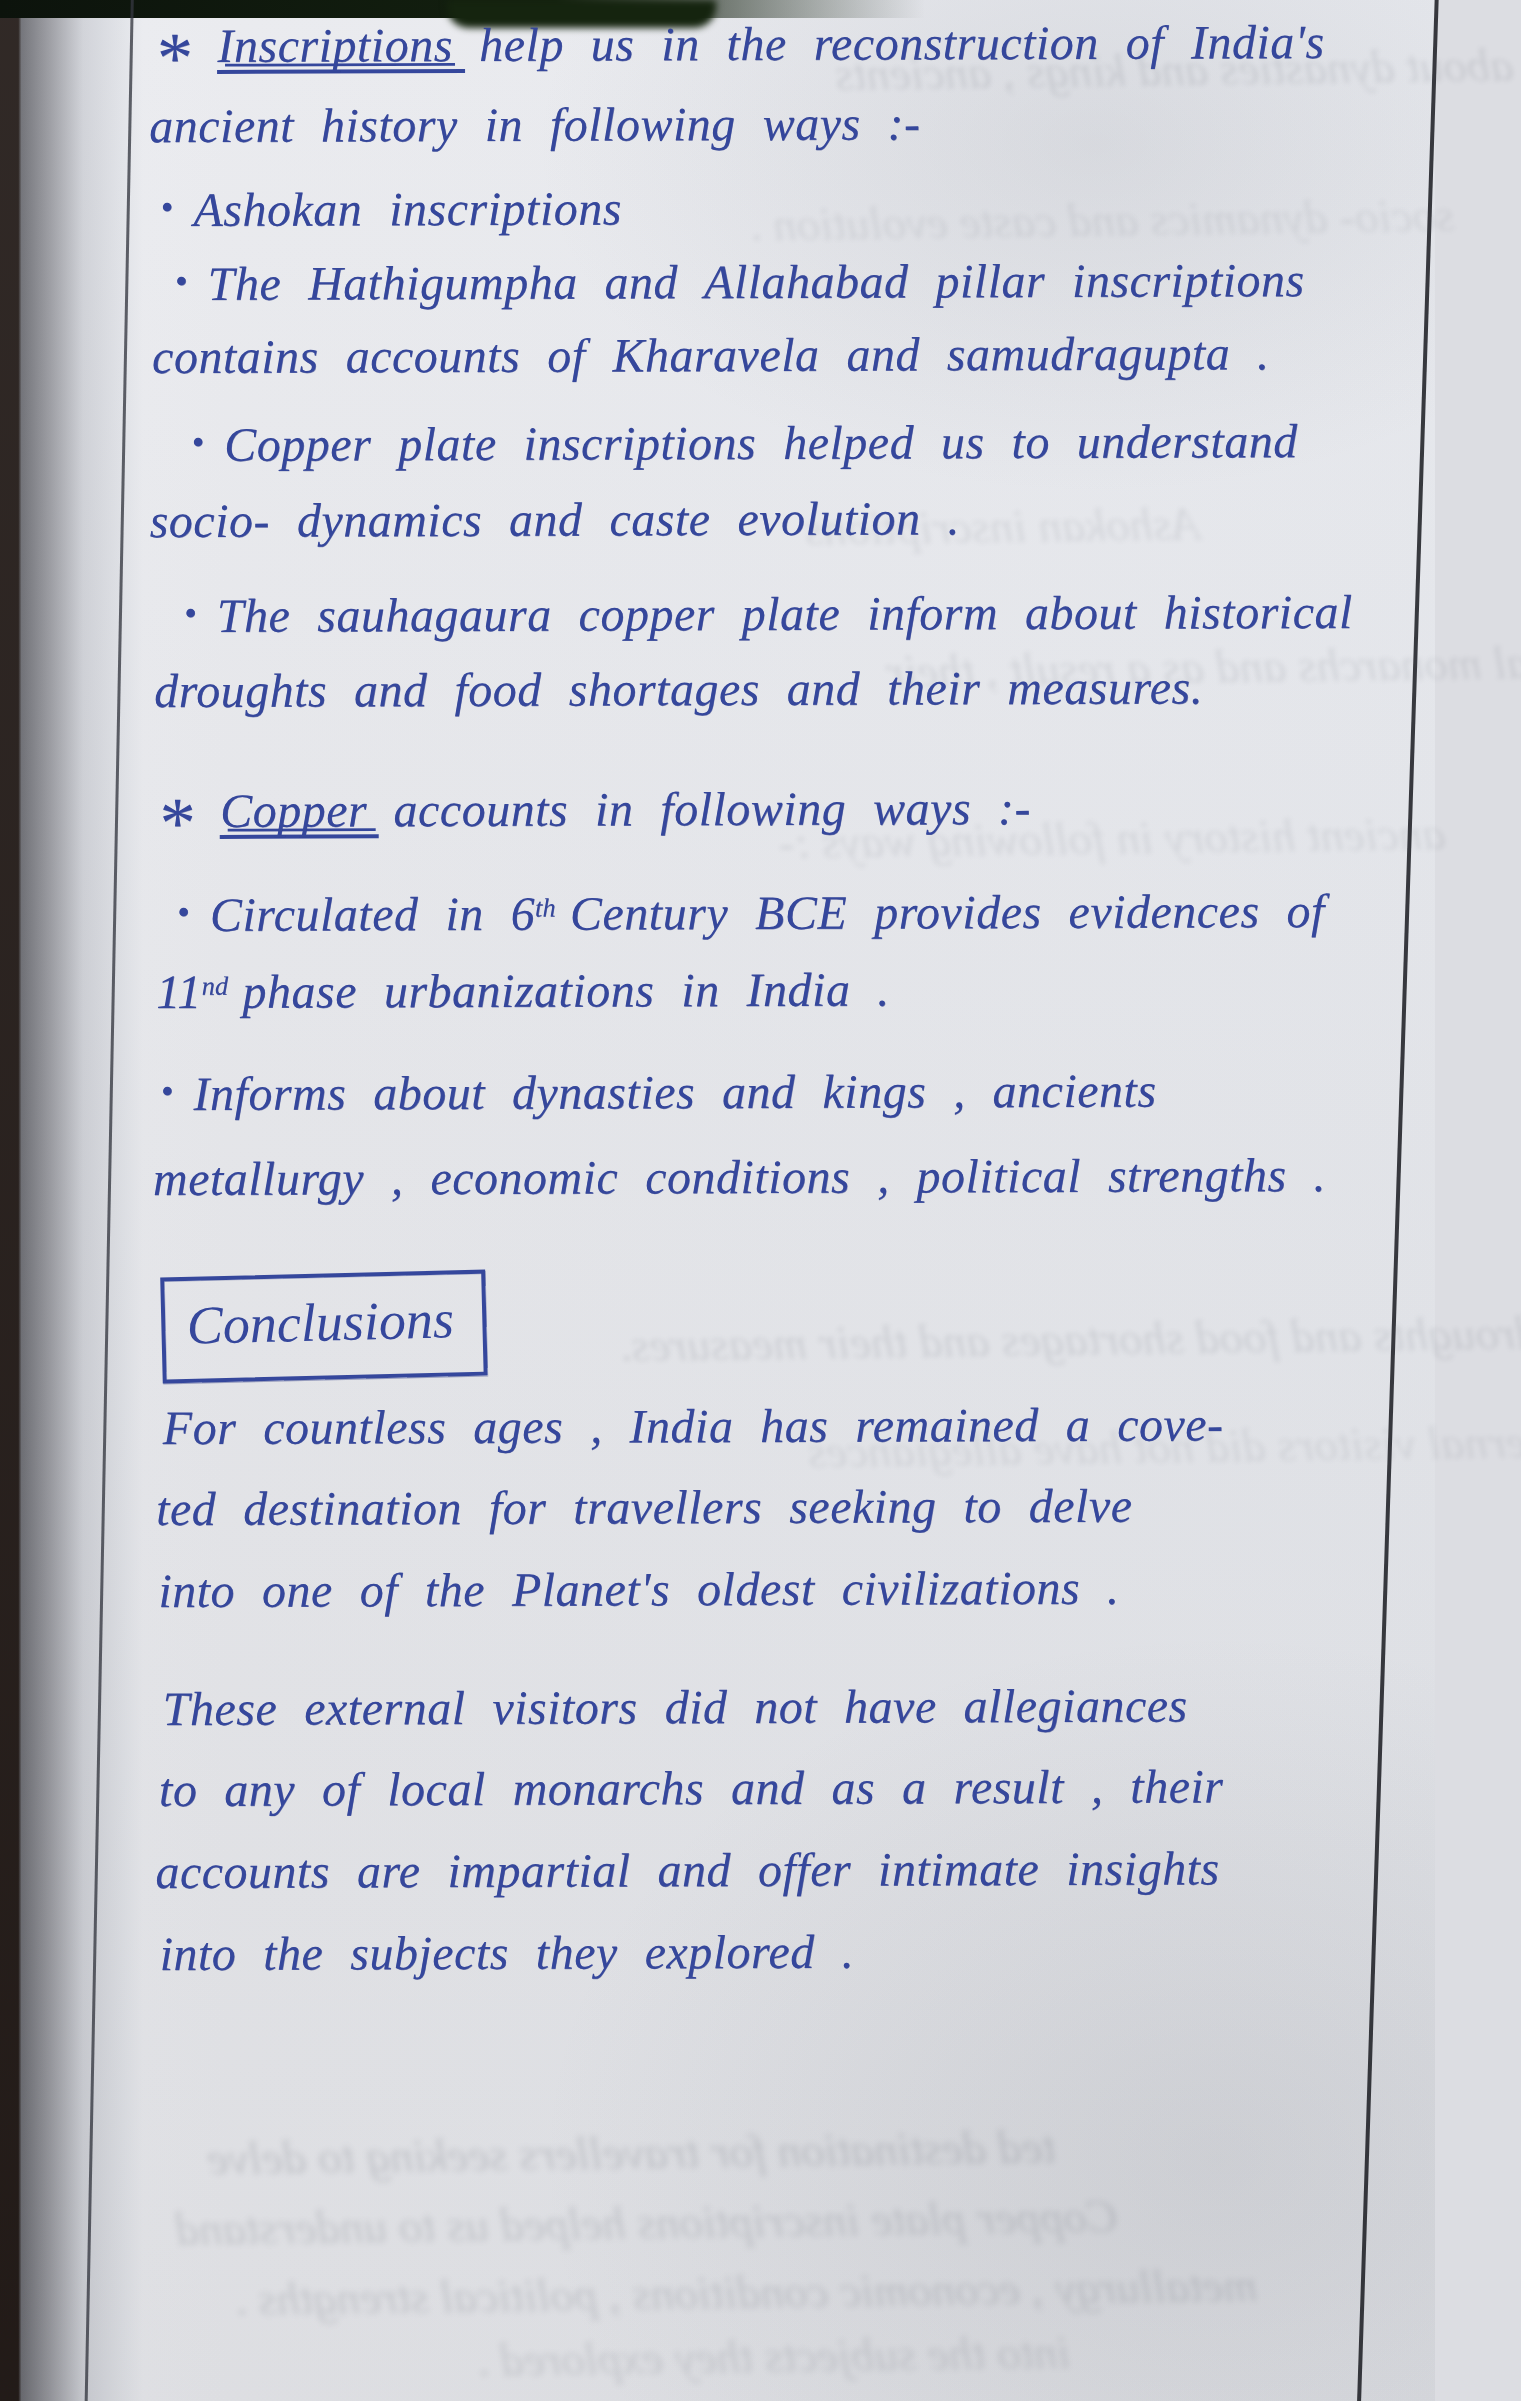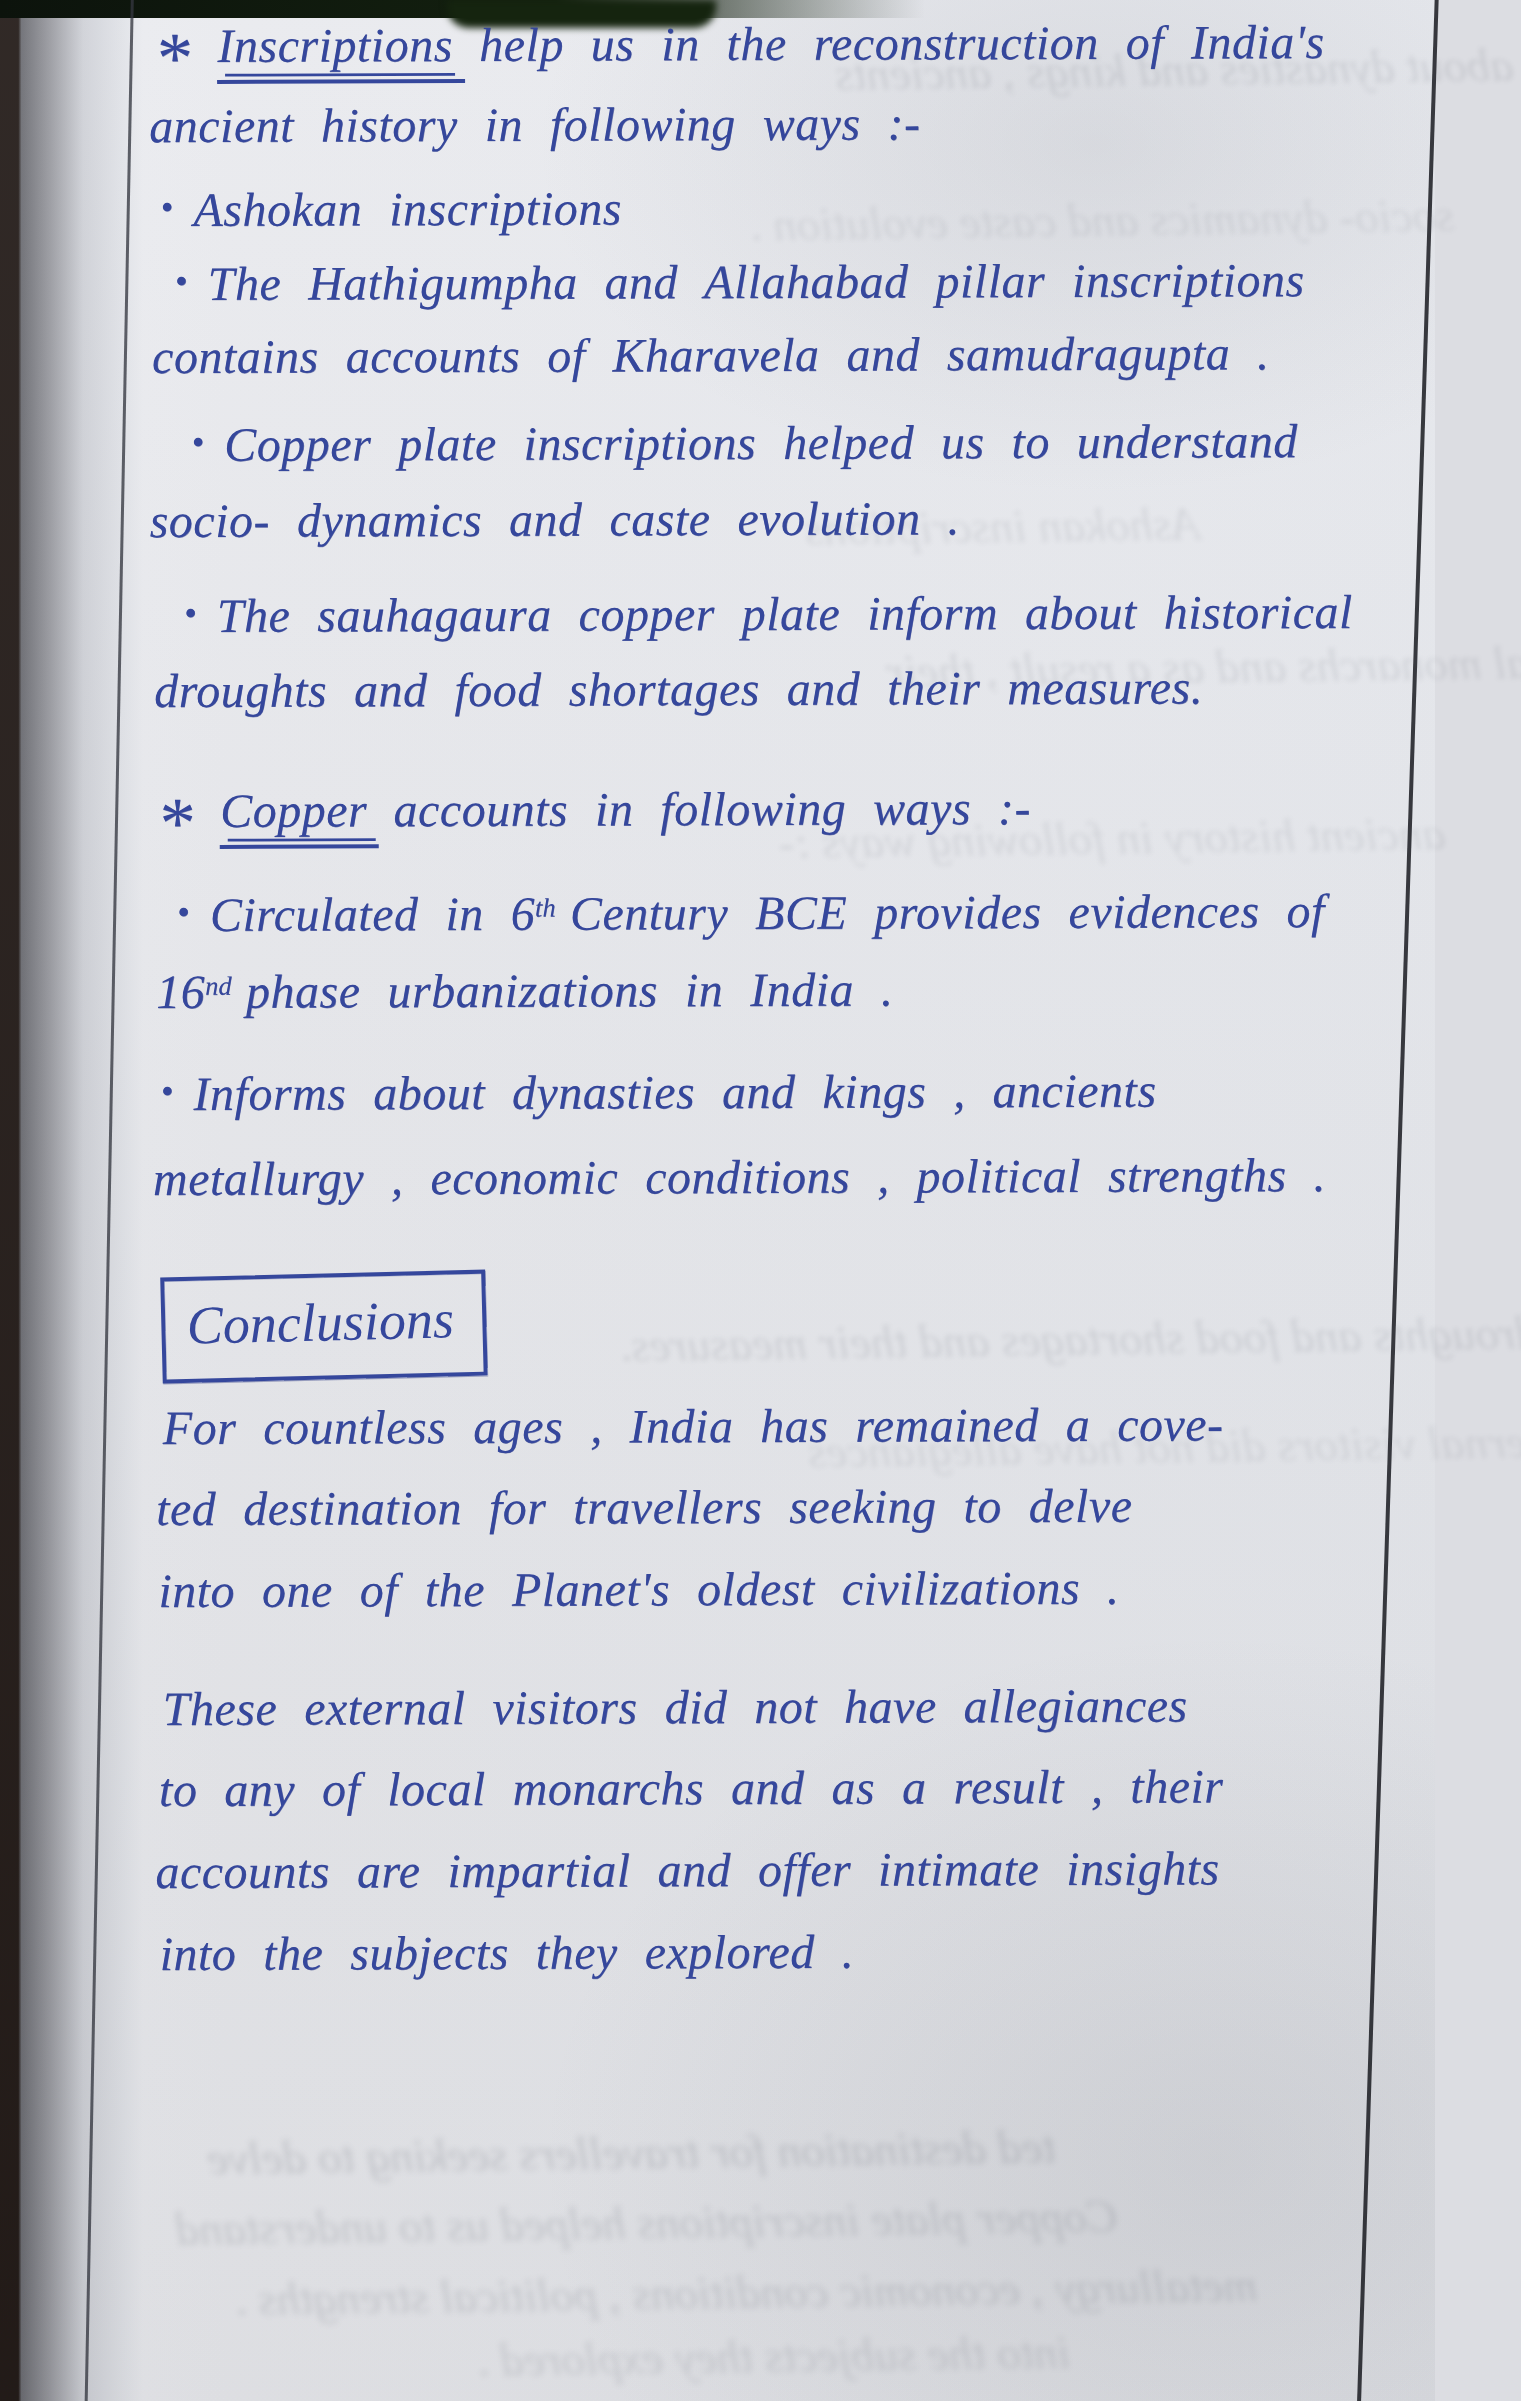--- a/index.html
+++ b/index.html
@@ -68,21 +68,21 @@
     vertical-align:.2em;
     margin-right:.55em;
   }
   .sup{
     font-size:.55em;
     vertical-align:.5em;
     letter-spacing:0;
     font-family:Liberation Serif, serif;
   }
   .u2{
-    padding:0 .25em 12px .05em;
+    padding:0 .25em 2px .05em;
     background-image:
       linear-gradient(var(--ink),var(--ink)),
       linear-gradient(var(--ink),var(--ink));
     background-repeat:no-repeat;
     background-size:100% 4.3px, 92% 2.7px;
     background-position:2.2px 100%, 9.7px calc(100% - 7px);
   }
   .conc-box{
     position:absolute;
     top:1272px;left:161px;
@@ -160,21 +160,21 @@
     </div>
 
     <div class="line" style="top:781px;left:161px">
       <span class="star">*</span><span class="u2">Copper</span><span class="gap">accounts in following ways :-</span>
     </div>
 
     <div class="line" style="top:885px;left:178px">
       <span class="dot">•</span><span>Circulated in 6</span><span class="sup">th</span><span class="gap">Century BCE provides evidences of</span>
     </div>
     <div class="line" style="top:962px;left:157px">
-      <span>16</span><span class="sup">nd</span><span class="gap">phase urbanizations in India .</span>
+      <span>11</span><span class="sup">nd</span><span class="gap">phase urbanizations in India .</span>
     </div>
 
     <div class="line" style="top:1064px;left:161px">
       <span class="dot">•</span><span>Informs about dynasties and kings , ancients</span>
     </div>
     <div class="line" style="top:1149px;left:153px">
       <span>metallurgy , economic conditions , political strengths .</span>
     </div>
 
     <div class="conc-box">

